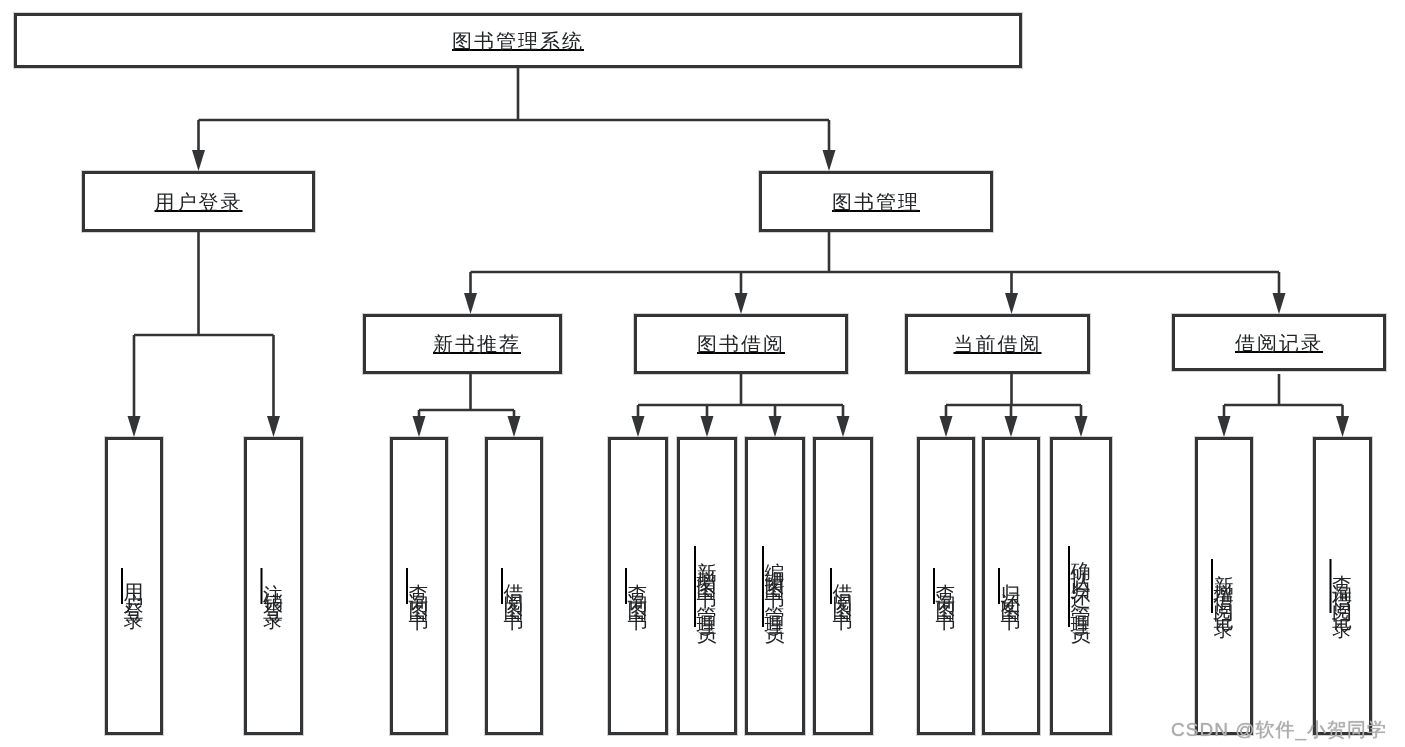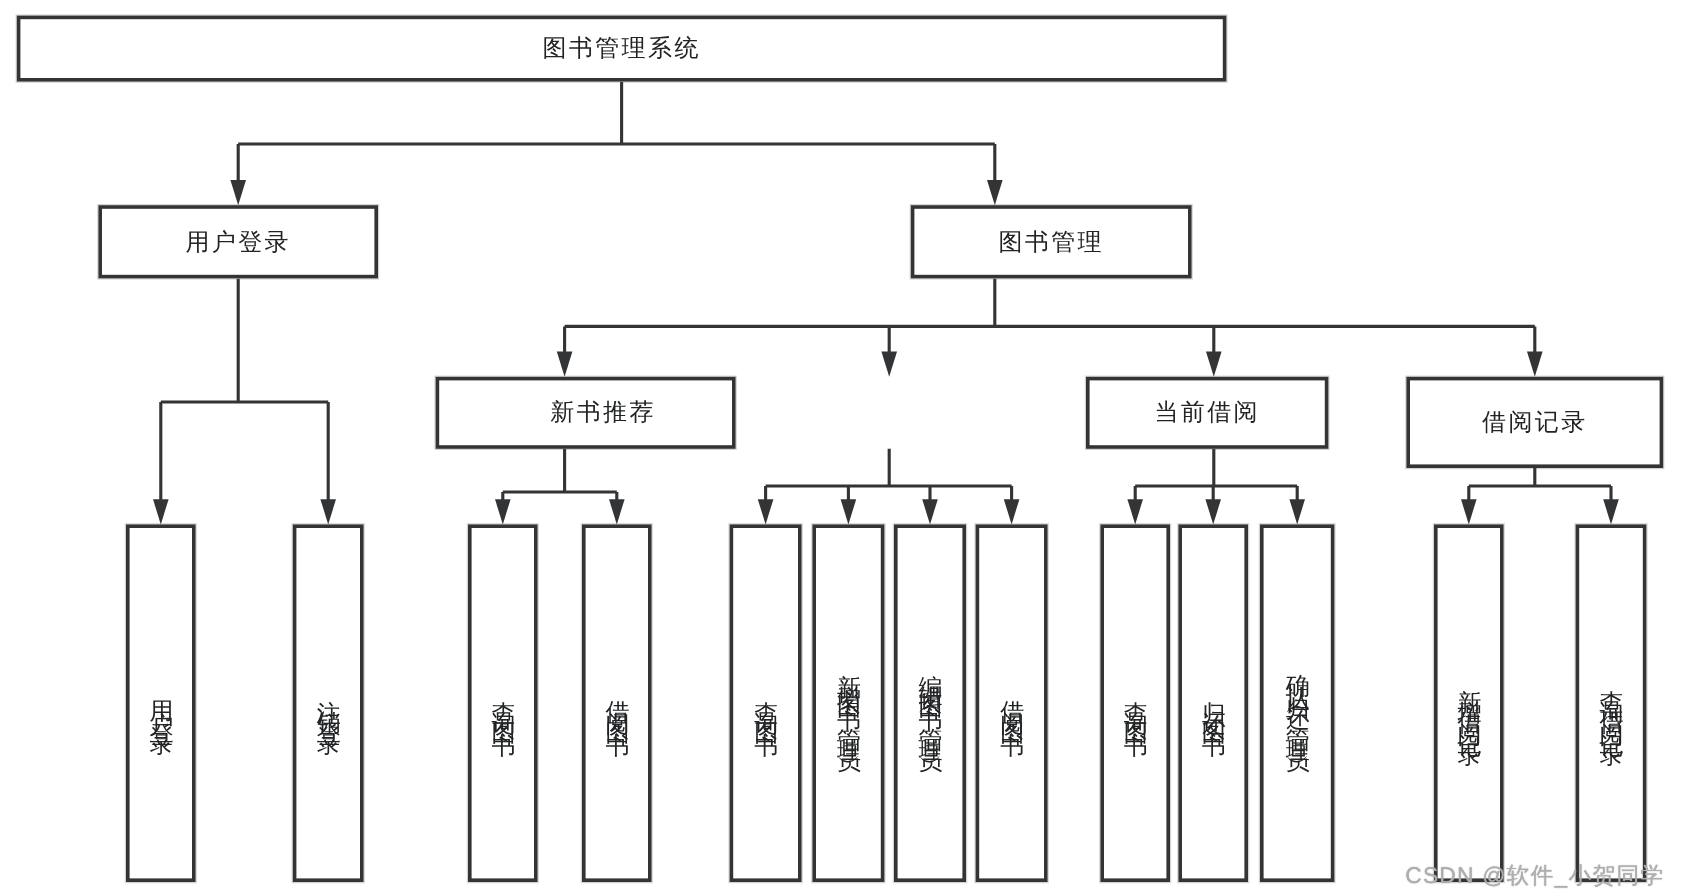--- a/index.html
+++ b/index.html
@@ -14,20 +14,21 @@
   .node{
     position:absolute;
     box-sizing:border-box;
     border:3px solid #333436;
     background:#ffffff;
     display:flex;
     align-items:center;
     justify-content:center;
     z-index:2;
     box-shadow:0 0 0 1px rgba(80,80,80,.25);
+    text-decoration:underline;
   }
   .node .lbl{
     color:#212325;
     font-size:20px;
     line-height:1.2;
     letter-spacing:2px;
     white-space:nowrap;
     text-align:center;
   }
   .node.vertical .lbl{
@@ -76,27 +77,30 @@
     </svg>
   <div class="node" style="left: 14px; top: 13px; width: 1008px; height: 55px;">
       <span class="lbl">图书管理系统</span>
     </div>
     <div class="node" style="left: 82px; top: 171px; width: 233px; height: 61px;">
       <span class="lbl">用户登录</span>
     </div>
     <div class="node" style="left: 712px; top: 171px; width: 234px; height: 61px; margin-left: 47px;">
       <span class="lbl">图书管理</span>
     </div>
-    <div class="node" style="left: 363px; top: 314px; width: 250px; height: 60px; padding-left: 29px;">
+    <div class="node" style="left: 363px; top: 314px; width: 199px; height: 60px; padding-left: 29px;">
       <span class="lbl">新书推荐</span>
     </div>
-    <div class="node" style="left: 905px; top: 314px; width: 202px; height: 60px;">
+    <div class="node" style="left: 634px; top: 314px; width: 214px; height: 60px;">
+      <span class="lbl">图书借阅</span>
+    </div>
+    <div class="node" style="left: 905px; top: 314px; width: 185px; height: 60px;">
       <span class="lbl">当前借阅</span>
     </div>
-    <div class="node" style="left: 1172px; top: 314px; width: 214px; height: 76px;">
+    <div class="node" style="left: 1172px; top: 314px; width: 214px; height: 57px;">
       <span class="lbl">借阅记录</span>
     </div>
     <div class="node vertical" style="left: 105px; top: 437px; width: 58px; height: 298px;">
       <span class="lbl">用户登录</span>
     </div>
     <div class="node vertical" style="left: 244px; top: 437px; width: 59px; height: 298px;">
       <span class="lbl">注销登录</span>
     </div>
     <div class="node vertical" style="left: 390px; top: 437px; width: 58px; height: 298px;">
       <span class="lbl">查询图书</span>

